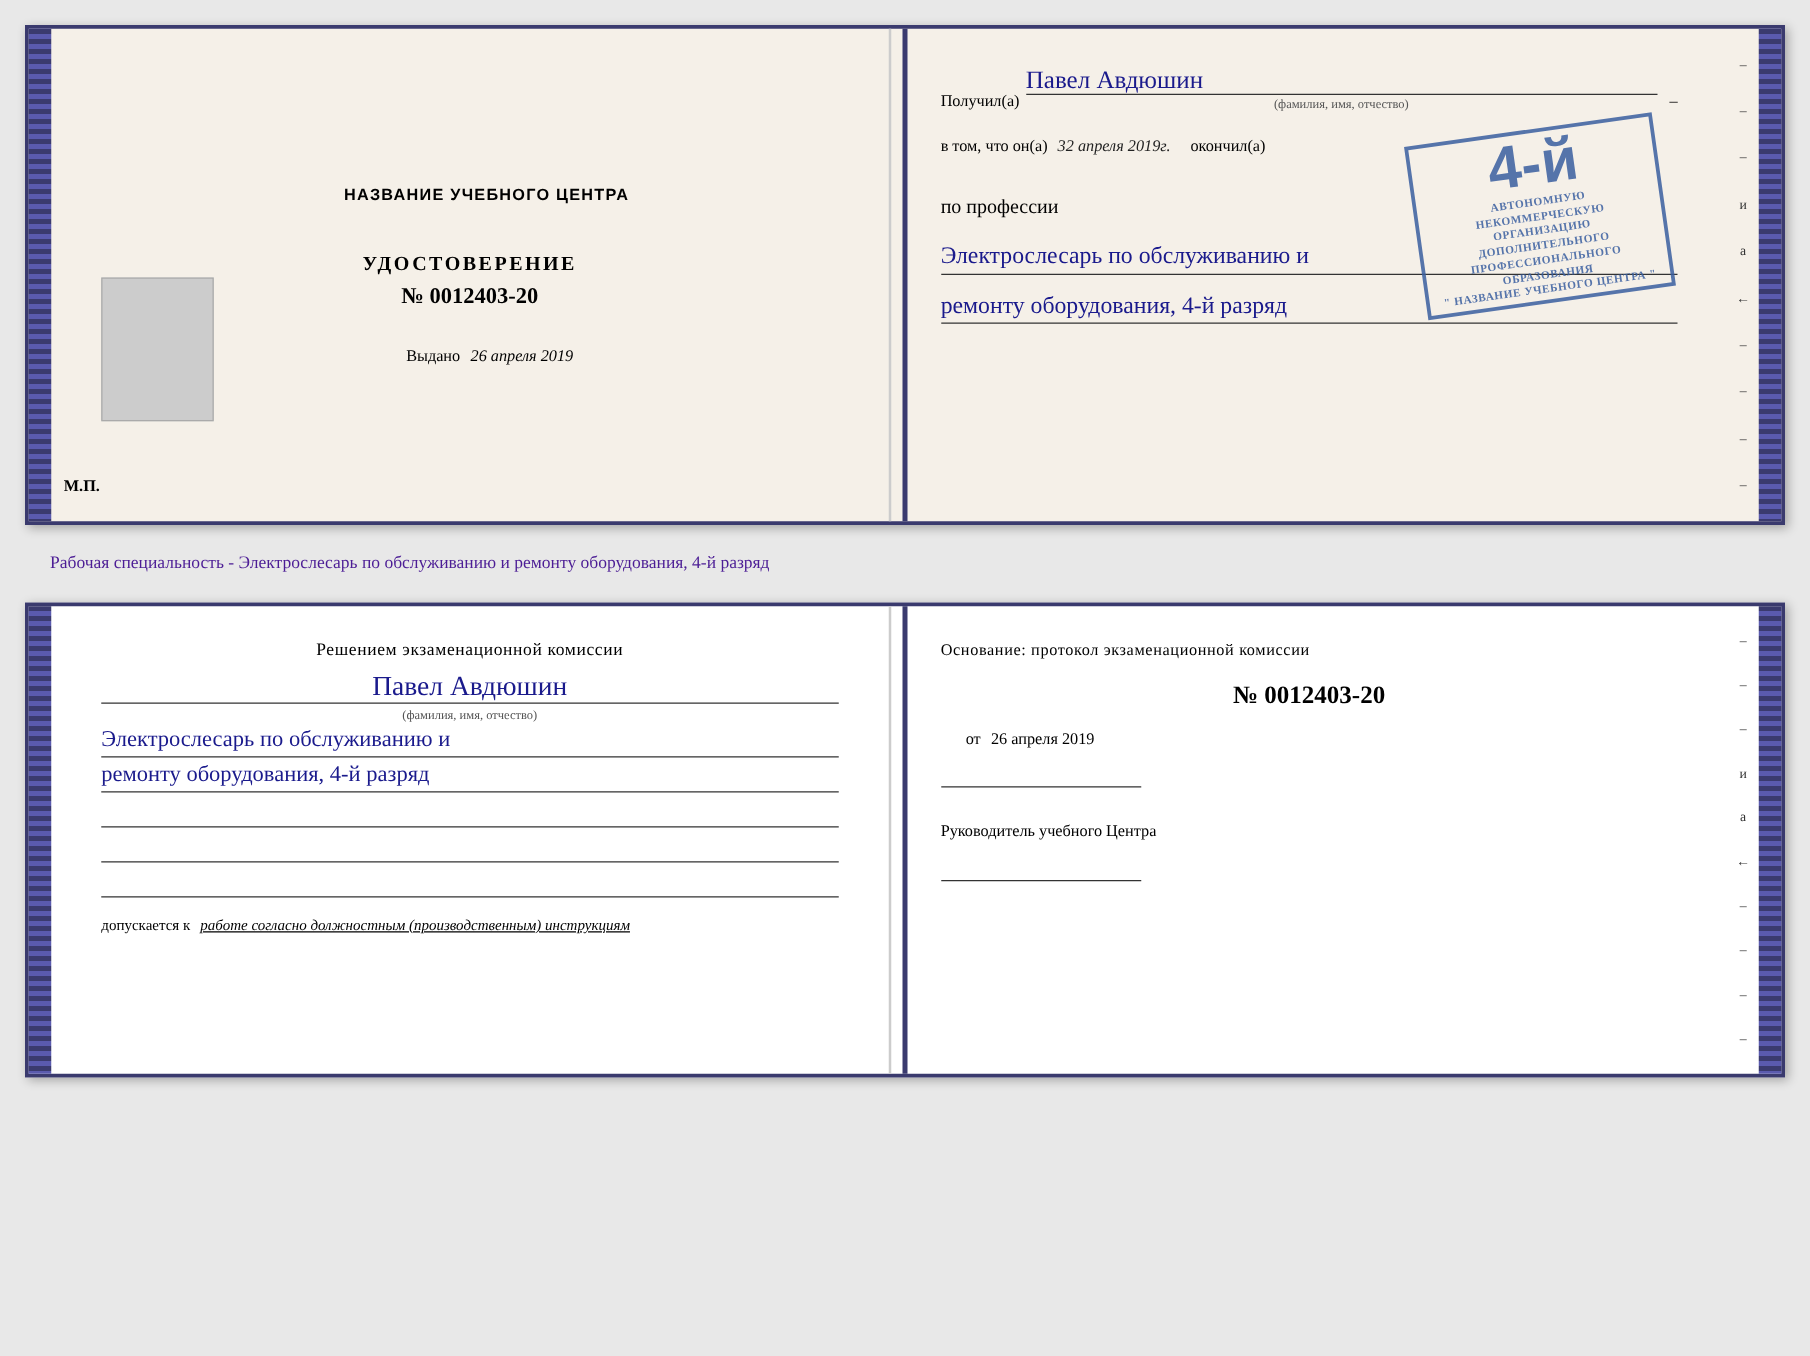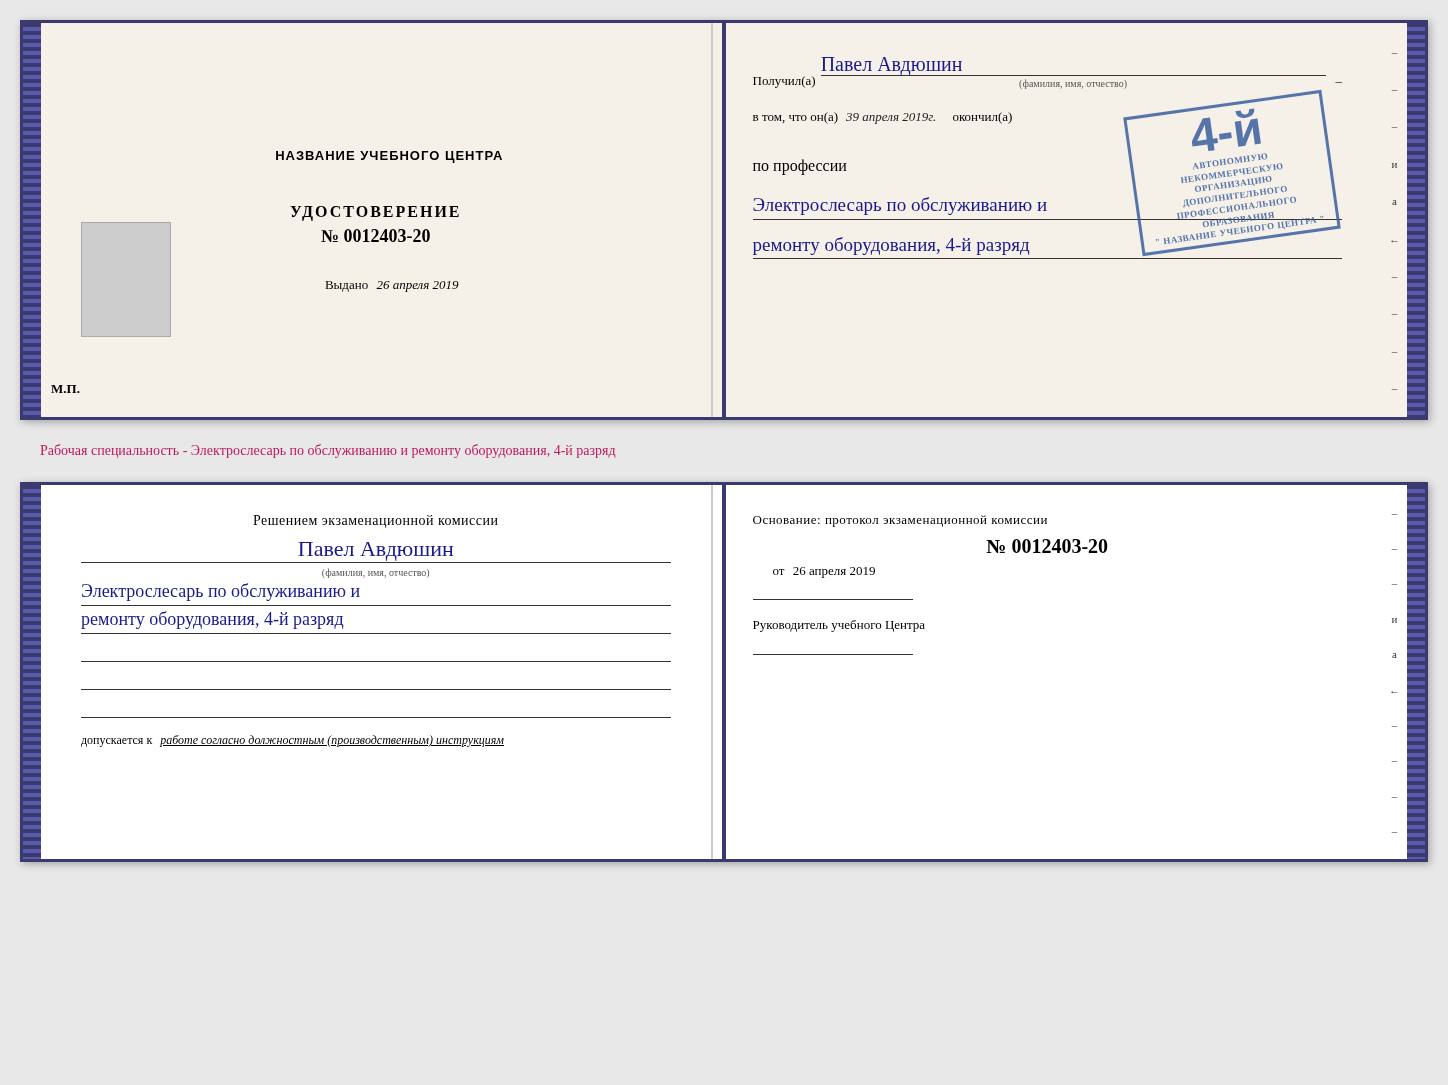--- a/index.html
+++ b/index.html
@@ -219,21 +219,21 @@
       font-size: 19px;
       font-family: 'Segoe Script', cursive, 'Times New Roman';
       color: #1a1a8c;
       border-bottom: 1px solid #333;
       line-height: 1.4;
     }
 
     
     .middle-text {
       font-size: 14px;
-      color: #be185d;
+      color: #4c1d95;
       padding: 5px 20px;
     }
 
     
     .bottom-book {
       display: flex;
       background: #ffffff;
       border: 3px solid #3a3a6e;
       box-shadow: 2px 2px 8px rgba(0,0,0,0.3);
       position: relative;
@@ -258,20 +258,21 @@
       flex-direction: column;
       border-right: 2px solid #ccc;
       position: relative;
     }
 
     .bottom-right-page {
       flex: 1;
       padding: 25px 40px;
       display: flex;
       flex-direction: column;
+      gap: 10px;
       position: relative;
     }
 
     .decision-title {
       font-size: 14px;
       text-align: center;
       letter-spacing: 0.5px;
       line-height: 1.5;
       margin-bottom: 5px;
     }
@@ -423,21 +424,21 @@
         <span style="font-size:13px;white-space:nowrap;">Получил(а)</span>
         <div style="flex:1;">
           <div class="received-name">Павел Авдюшин</div>
           <div class="subtitle-small">(фамилия, имя, отчество)</div>
         </div>
         <span style="font-size:13px; margin-left:5px;">–</span>
       </div>
 
       <div class="tom-line">
         <span style="font-size:13px;">в том, что он(а)</span>
-        <span class="date-handwritten">39 апреля 2019г.</span>
+        <span class="date-handwritten">32 апреля 2019г.</span>
         <span style="font-size:13px;margin-left:8px;">окончил(а)</span>
       </div>
 
       <div class="stamp-overlay">
         <div class="stamp-grade">4-й</div>
         <div class="stamp-text">АВТОНОМНУЮ НЕКОММЕРЧЕСКУЮ ОРГАНИЗАЦИЮ</div>
         <div class="stamp-text">ДОПОЛНИТЕЛЬНОГО ПРОФЕССИОНАЛЬНОГО ОБРАЗОВАНИЯ</div>
         <div class="stamp-text">" НАЗВАНИЕ УЧЕБНОГО ЦЕНТРА "</div>
       </div>
 

